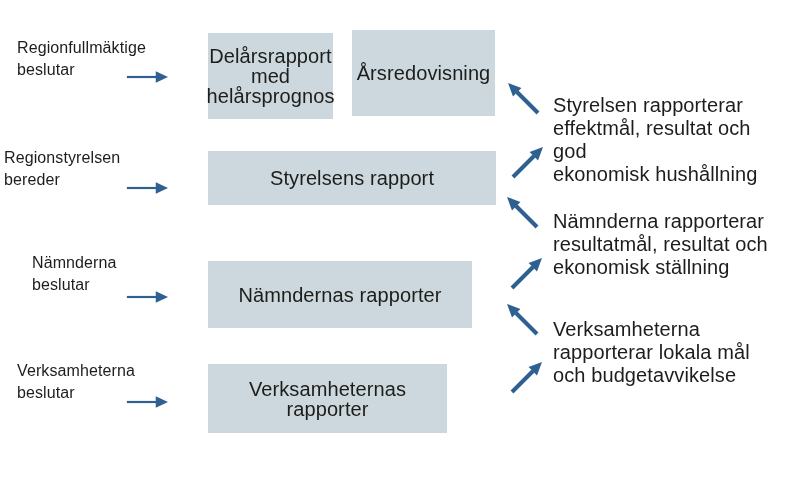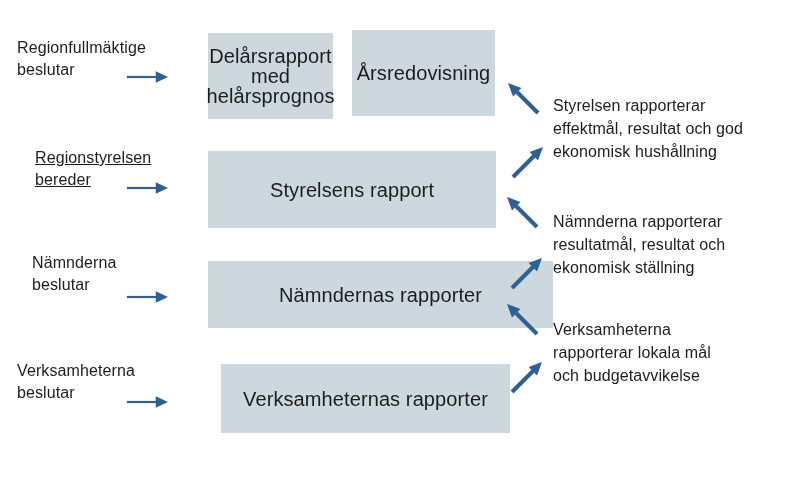--- a/index.html
+++ b/index.html
@@ -30,37 +30,37 @@
     align-items: center;
     justify-content: center;
     text-align: center;
     font-size: 20px;
     line-height: 20px;
     white-space: pre-line;
     color: #1d1d1b;
     letter-spacing: 0.1px;
   }
   .annotation {
-    font-size: 16px;
+    font-size: 20px;
     line-height: 23px;
     white-space: pre-line;
     color: #1d1d1b;
     letter-spacing: 0.1px;
     width: 230px;
   }
   svg { display: block; }
 </style>
 </head>
 <body>
 
 <div class="canvas">
 
   <div class="abs actor" style="left:17px; top:37px;">Regionfullmäktige
 beslutar</div>
-  <div class="abs actor" style="left:35px; top:147px;text-decoration:underline;">Regionstyrelsen
+  <div class="abs actor" style="left:4px; top:147px;">Regionstyrelsen
 bereder</div>
   <div class="abs actor" style="left:32px; top:252px;">Nämnderna
 beslutar</div>
   <div class="abs actor" style="left:17px; top:360px;">Verksamheterna
 beslutar</div>
 
   <svg class="abs" style="left:124px; top:70px;" width="46" height="14" viewBox="0 0 48 16">
     <line x1="1" y1="8" x2="36" y2="8" stroke="#2e6191" stroke-width="2.5"></line>
     <polygon points="48,8 34,1.5 34,14.5" fill="#2e6191"></polygon>
   </svg>
@@ -74,23 +74,23 @@
   </svg>
   <svg class="abs" style="left:124px; top:395px;" width="46" height="14" viewBox="0 0 48 16">
     <line x1="1" y1="8" x2="36" y2="8" stroke="#2e6191" stroke-width="2.5"></line>
     <polygon points="48,8 34,1.5 34,14.5" fill="#2e6191"></polygon>
   </svg>
 
   <div class="abs box" style="left:208px; top:33px; width:125px; height:86px;">Delårsrapport
 med
 helårsprognos</div>
   <div class="abs box" style="left:352px; top:30px; width:143px; height:86px;">Årsredovisning</div>
-  <div class="abs box" style="left:208px; top:151px; width:288px; height:77px;">Styrelsens rapport</div>
-  <div class="abs box" style="left:208px; top:261px; width:345px; height:67px;">Nämndernas rapporter</div>
-  <div class="abs box" style="left:208px; top:364px; width:289px; height:69px;margin-left:13px;">Verksamheternas rapporter</div>
+  <div class="abs box" style="left:208px; top:151px; width:288px; height:54px;">Styrelsens rapport</div>
+  <div class="abs box" style="left:208px; top:261px; width:264px; height:67px;">Nämndernas rapporter</div>
+  <div class="abs box" style="left:208px; top:364px; width:239px; height:69px;">Verksamheternas rapporter</div>
 
   <svg class="abs" style="left:504px; top:79px;" width="38" height="38" viewBox="0 0 38 38">
     <line x1="34" y1="34" x2="13" y2="13" stroke="#2e6191" stroke-width="4"></line>
     <polygon points="4,4 9,17.4 17.4,9" fill="#2e6191"></polygon>
   </svg>
   <svg class="abs" style="left:509px; top:143px;" width="38" height="38" viewBox="0 0 38 38">
     <line x1="4" y1="34" x2="25" y2="13" stroke="#2e6191" stroke-width="4"></line>
     <polygon points="34,4 29,17.4 20.6,9" fill="#2e6191"></polygon>
   </svg>
   <svg class="abs" style="left:503px; top:193px;" width="38" height="38" viewBox="0 0 38 38">

